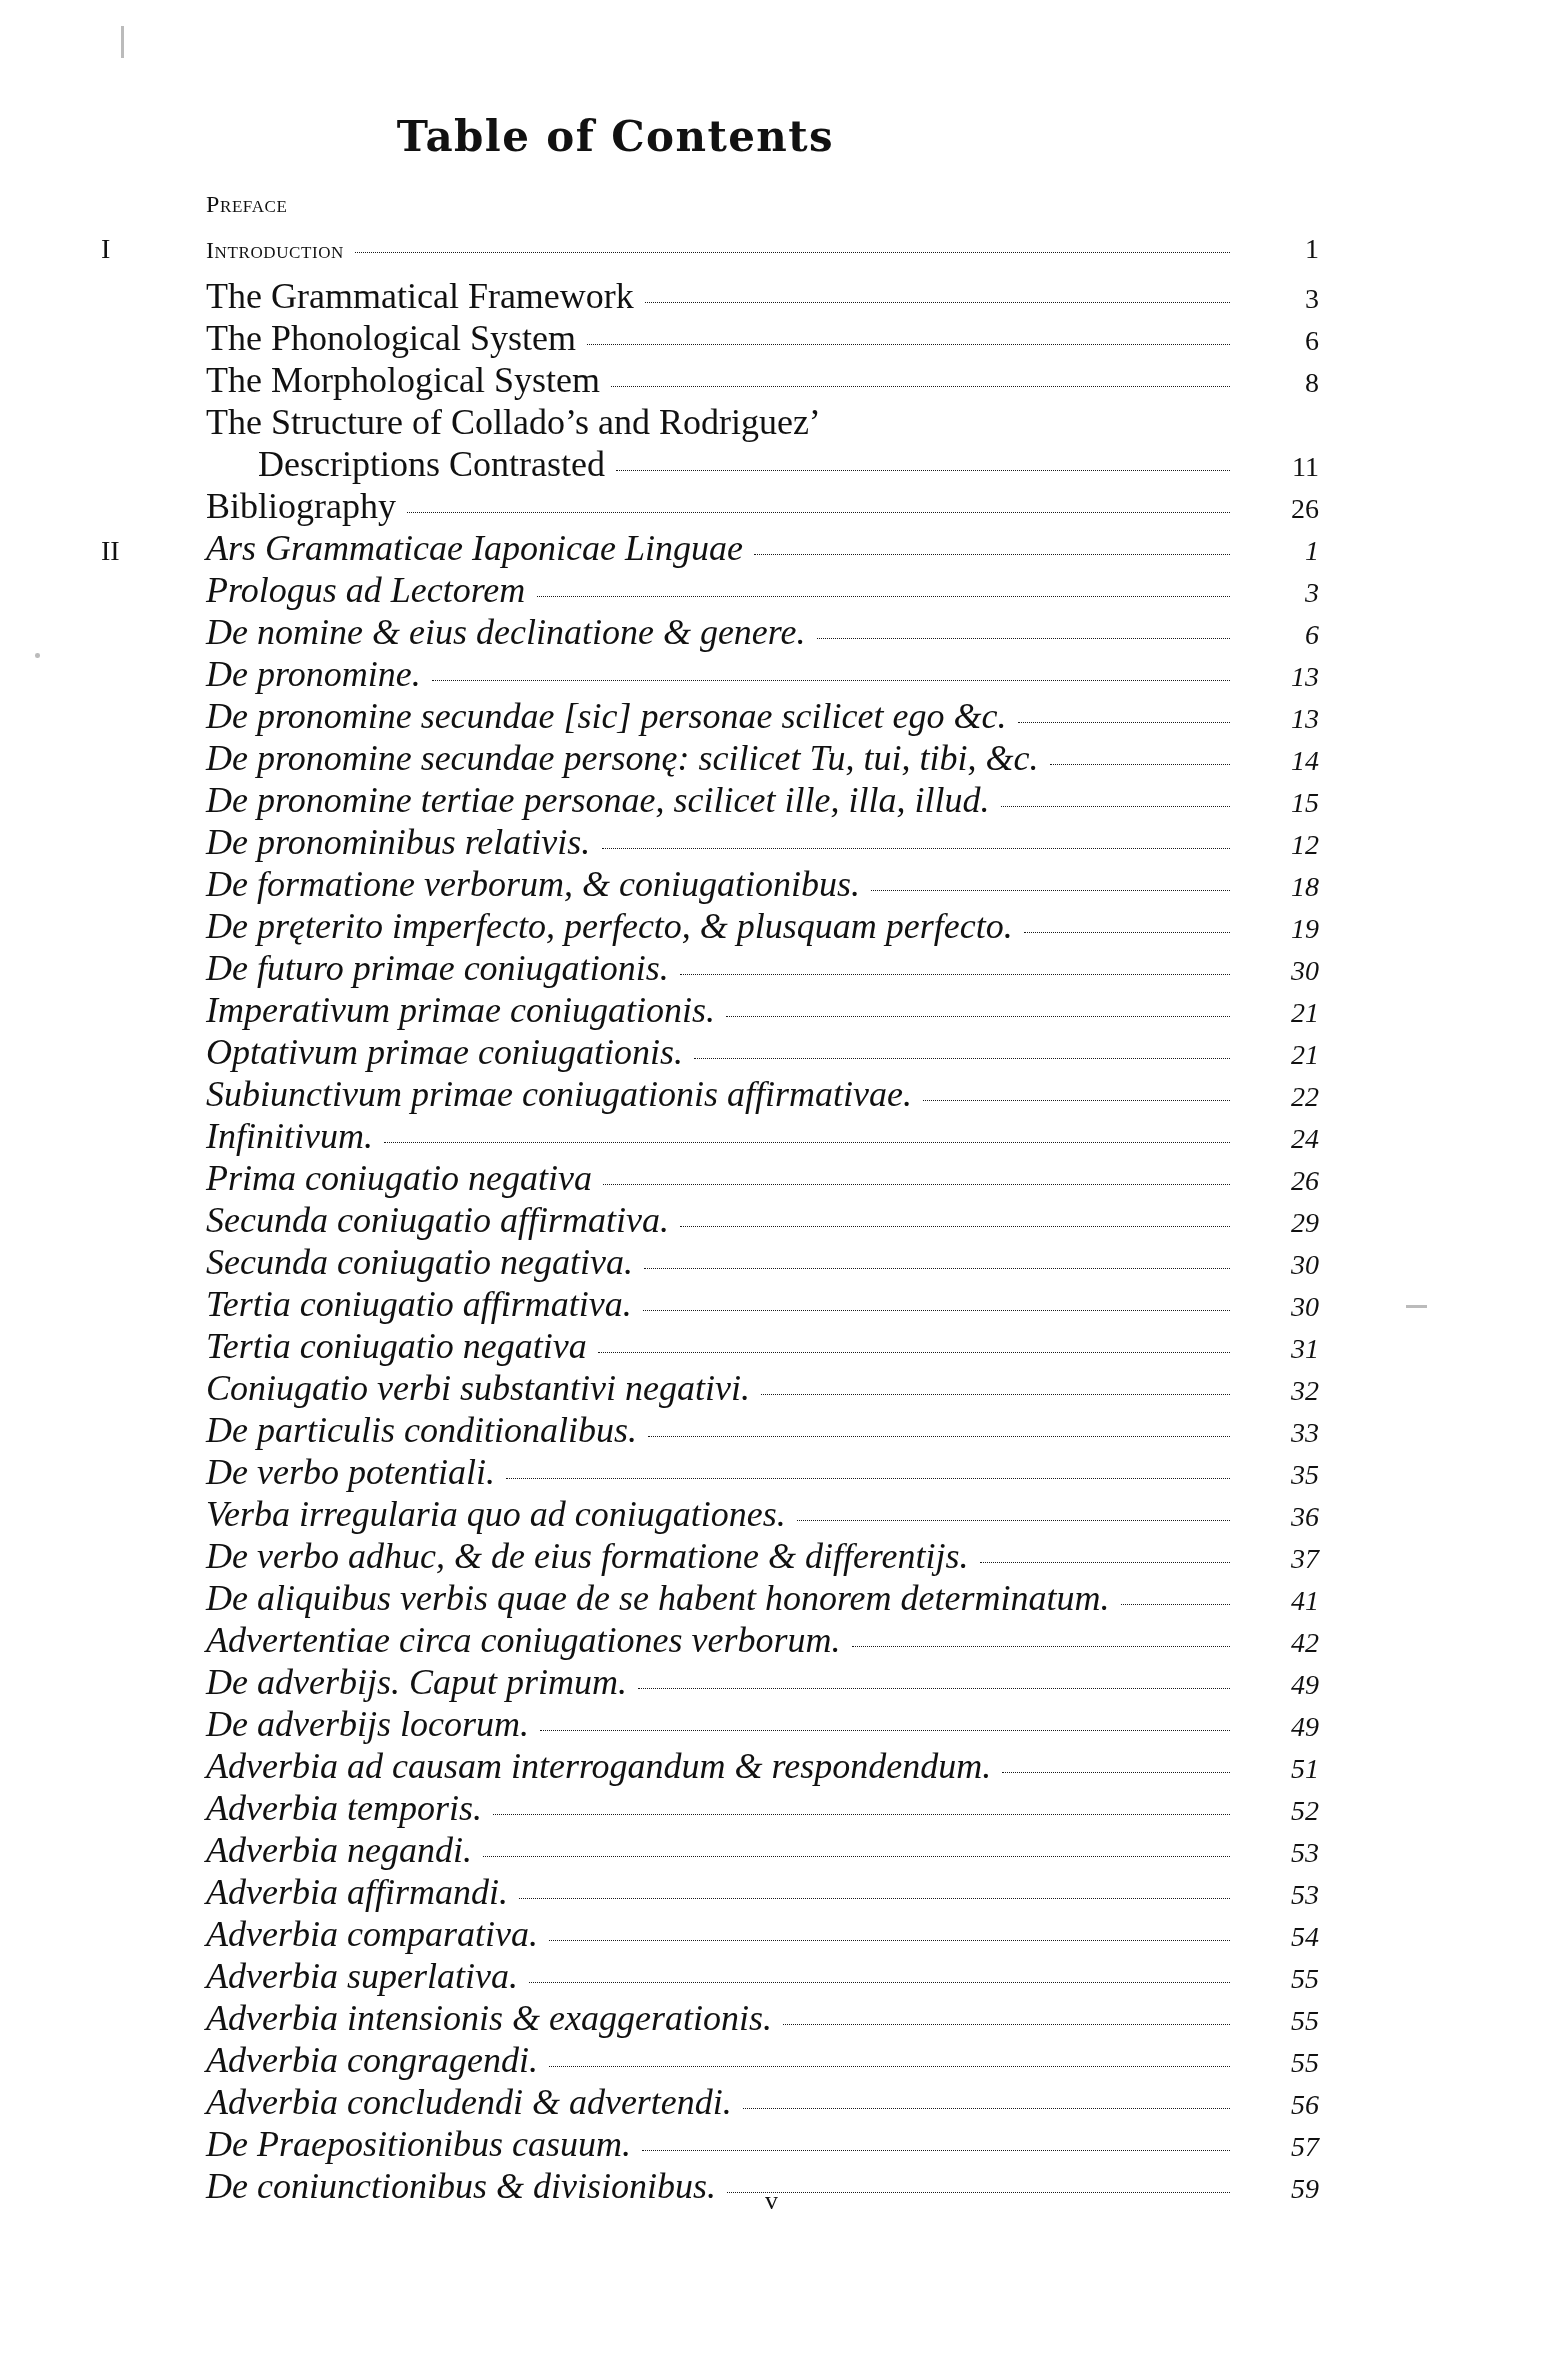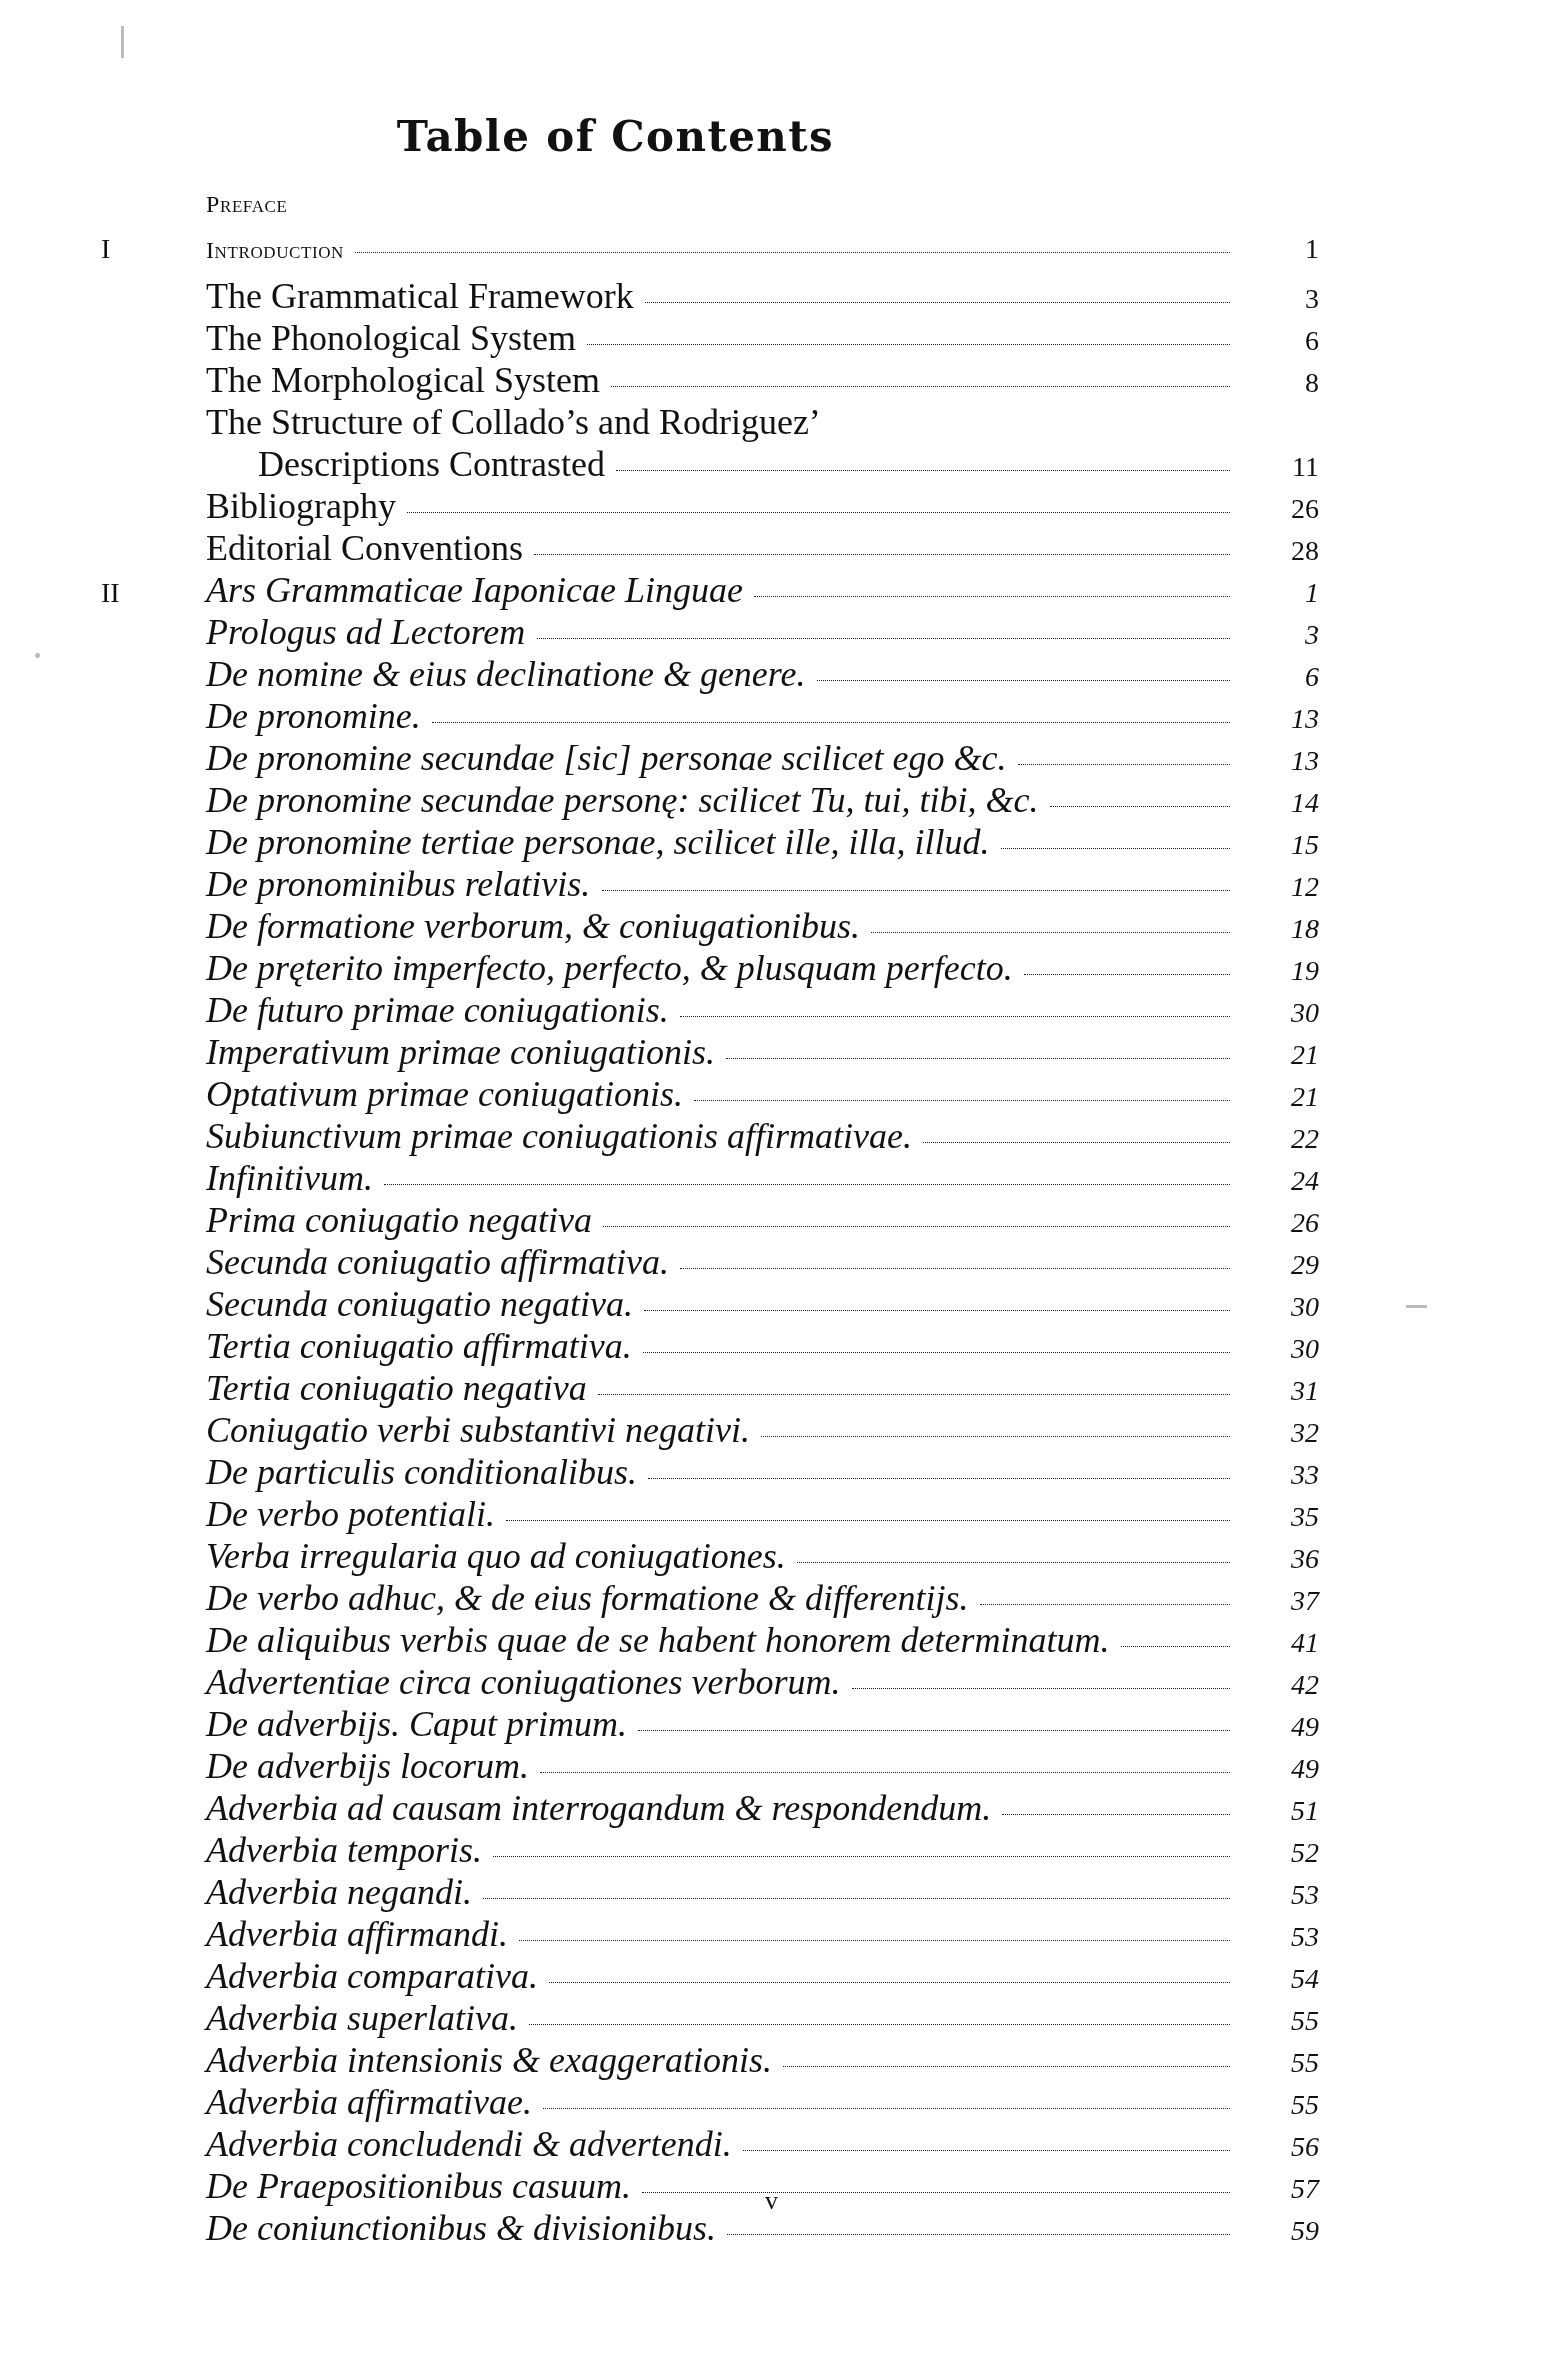--- a/index.html
+++ b/index.html
@@ -159,26 +159,20 @@
         <span class="label">Descriptions Contrasted</span>
         <span class="leader"></span>
         <span class="page-no">11</span>
       </div>
       <div class="row lvl1">
         <span class="roman"></span>
         <span class="label">Bibliography</span>
         <span class="leader"></span>
         <span class="page-no">26</span>
       </div>
-      <div class="row lvl1">
-        <span class="roman"></span>
-        <span class="label">Editorial Conventions</span>
-        <span class="leader"></span>
-        <span class="page-no">28</span>
-      </div>
       <div class="row lvl1 ital">
         <span class="roman">II</span>
         <span class="label">Ars Grammaticae Iaponicae Linguae</span>
         <span class="leader"></span>
         <span class="page-no">1</span>
       </div>
       <div class="row lvl1 ital">
         <span class="roman"></span>
         <span class="label">Prologus ad Lectorem</span>
         <span class="leader"></span>
@@ -383,21 +377,21 @@
         <span class="page-no">55</span>
       </div>
       <div class="row lvl1 ital">
         <span class="roman"></span>
         <span class="label">Adverbia intensionis &amp; exaggerationis.</span>
         <span class="leader"></span>
         <span class="page-no">55</span>
       </div>
       <div class="row lvl1 ital">
         <span class="roman"></span>
-        <span class="label">Adverbia affirmativae.</span>
+        <span class="label">Adverbia congragendi.</span>
         <span class="leader"></span>
         <span class="page-no">55</span>
       </div>
       <div class="row lvl1 ital">
         <span class="roman"></span>
         <span class="label">Adverbia concludendi &amp; advertendi.</span>
         <span class="leader"></span>
         <span class="page-no">56</span>
       </div>
       <div class="row lvl1 ital">

